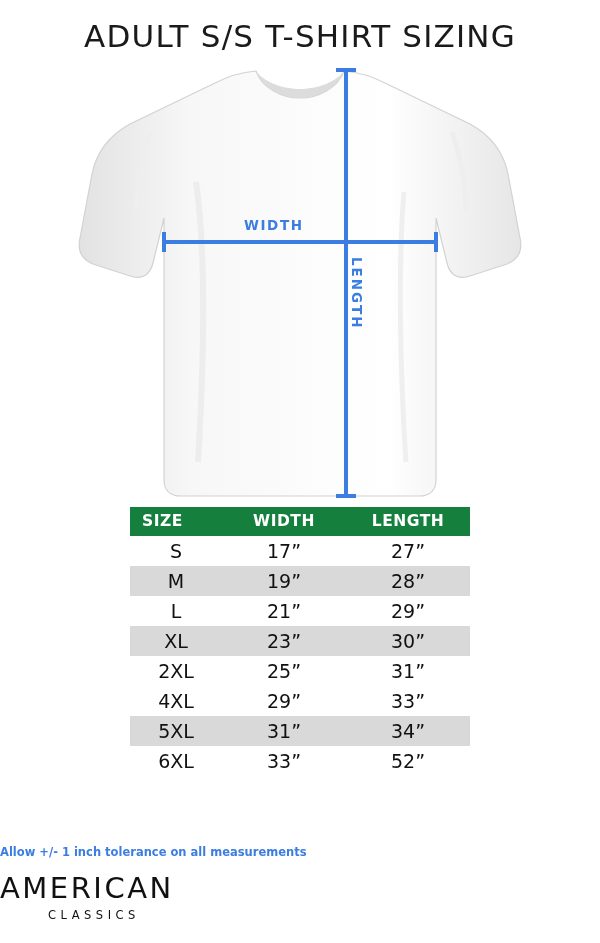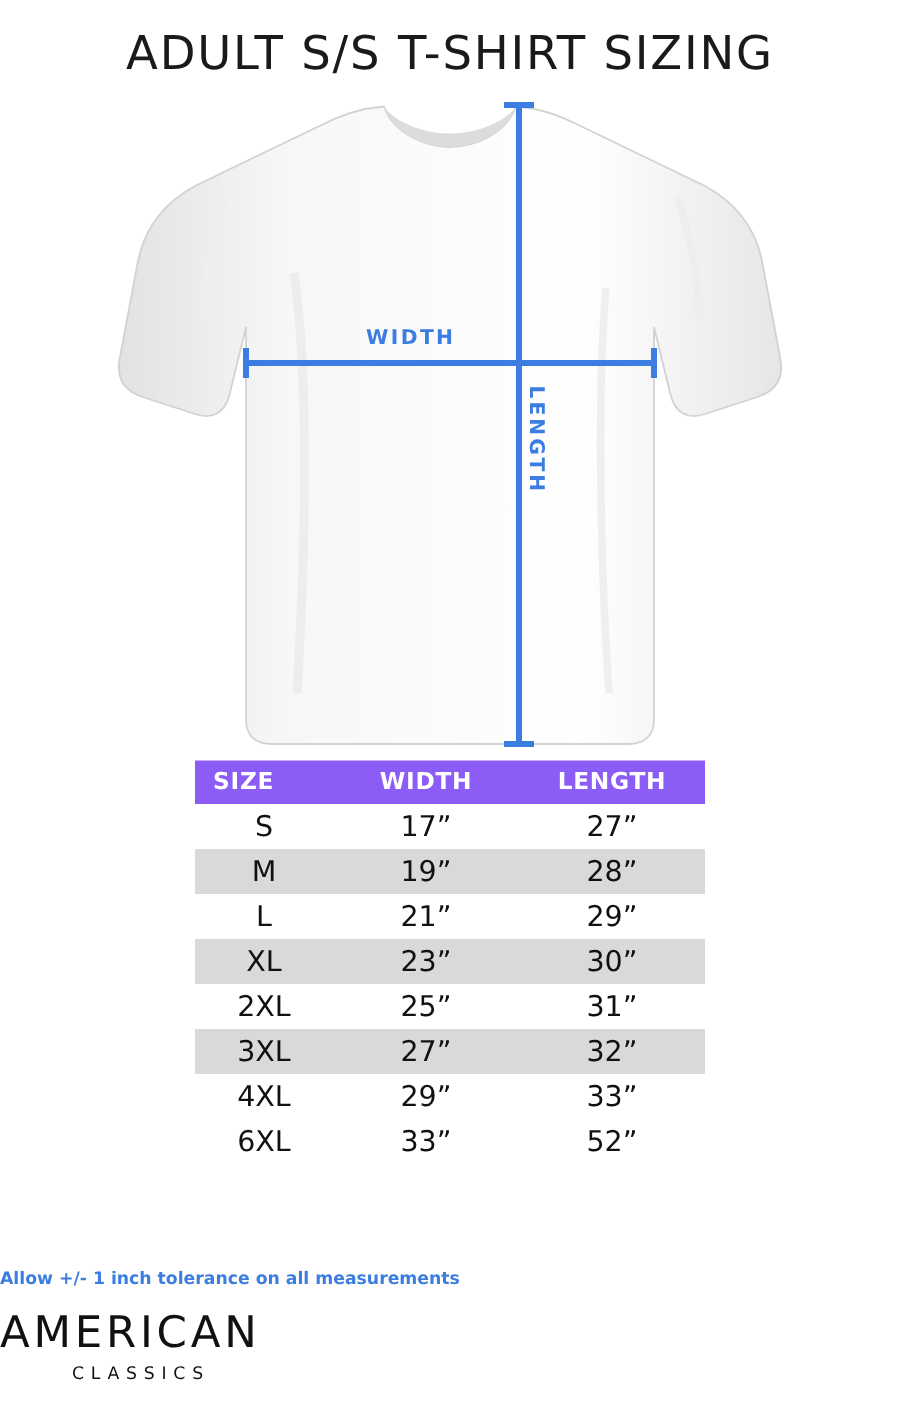--- a/index.html
+++ b/index.html
@@ -77,21 +77,21 @@
     left: 130px;
     width: 340px;
   }
   table.size-table {
     border-collapse: collapse;
     width: 340px;
     table-layout: fixed;
     font-family: "DejaVu Sans", sans-serif;
   }
   table.size-table th {
-    background: #8b5cf6;
+    background: #15803d;
     color: #ffffff;
     font-size: 15.5px;
     font-weight: bold;
     letter-spacing: 0.5px;
     padding: 5px 0 6px 0;
     text-align: center;
   }
   table.size-table th.col-size {
     text-align: left;
     padding-left: 12px;
@@ -238,29 +238,29 @@
         <tr class="row-odd">
           <td>XL</td>
           <td>23”</td>
           <td>30”</td>
         </tr>
         <tr class="row-even">
           <td>2XL</td>
           <td>25”</td>
           <td>31”</td>
         </tr>
-        <tr class="row-odd">
-          <td>3XL</td>
-          <td>27”</td>
-          <td>32”</td>
-        </tr>
         <tr class="row-even">
           <td>4XL</td>
           <td>29”</td>
           <td>33”</td>
+        </tr>
+        <tr class="row-odd">
+          <td>5XL</td>
+          <td>31”</td>
+          <td>34”</td>
         </tr>
         <tr class="row-even">
           <td>6XL</td>
           <td>33”</td>
           <td>52”</td>
         </tr>
       </tbody>
     </table>
   </div>
 

